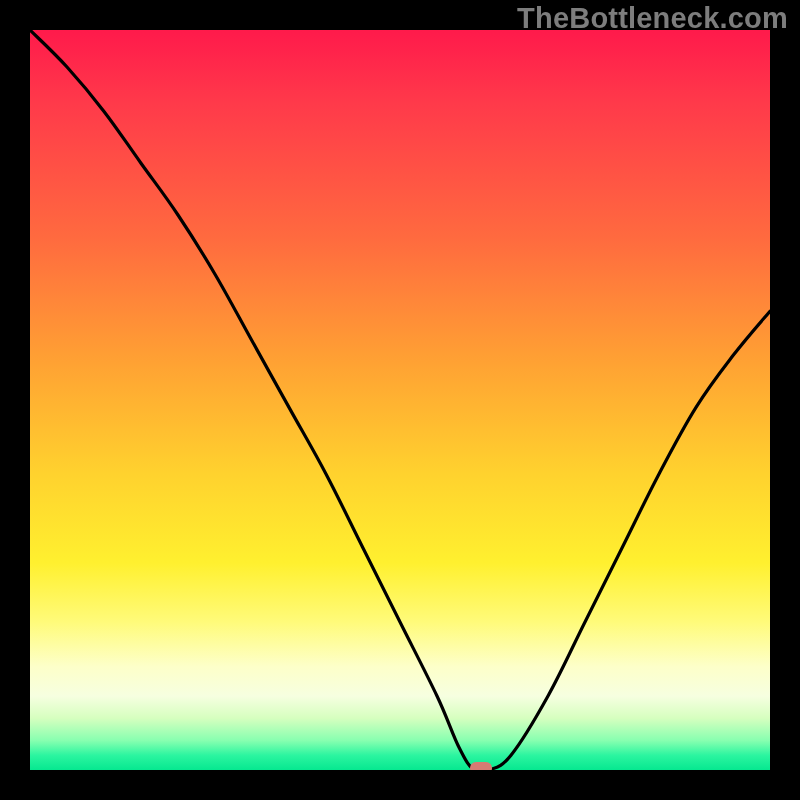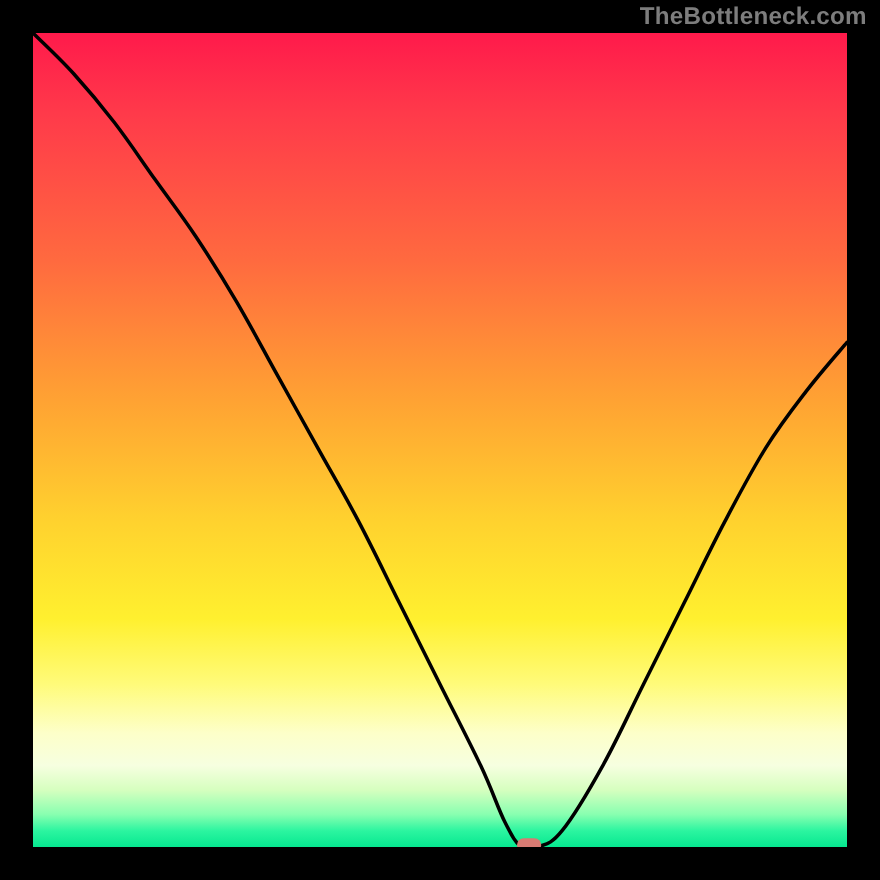--- a/index.html
+++ b/index.html
@@ -15,21 +15,21 @@
     position: relative;
     width: 800px;
     height: 800px;
     background: #000;
   }
   .watermark {
     position: absolute;
     top: 2px;
     right: 12px;
     color: #7d7d7d;
-    font-size: 22px;
+    font-size: 29px;
     font-weight: 600;
     letter-spacing: 0.2px;
     z-index: 50;
   }
   .plot-area {
     position: absolute;
     left: 30px;
     top: 30px;
     width: 740px;
     height: 740px;

